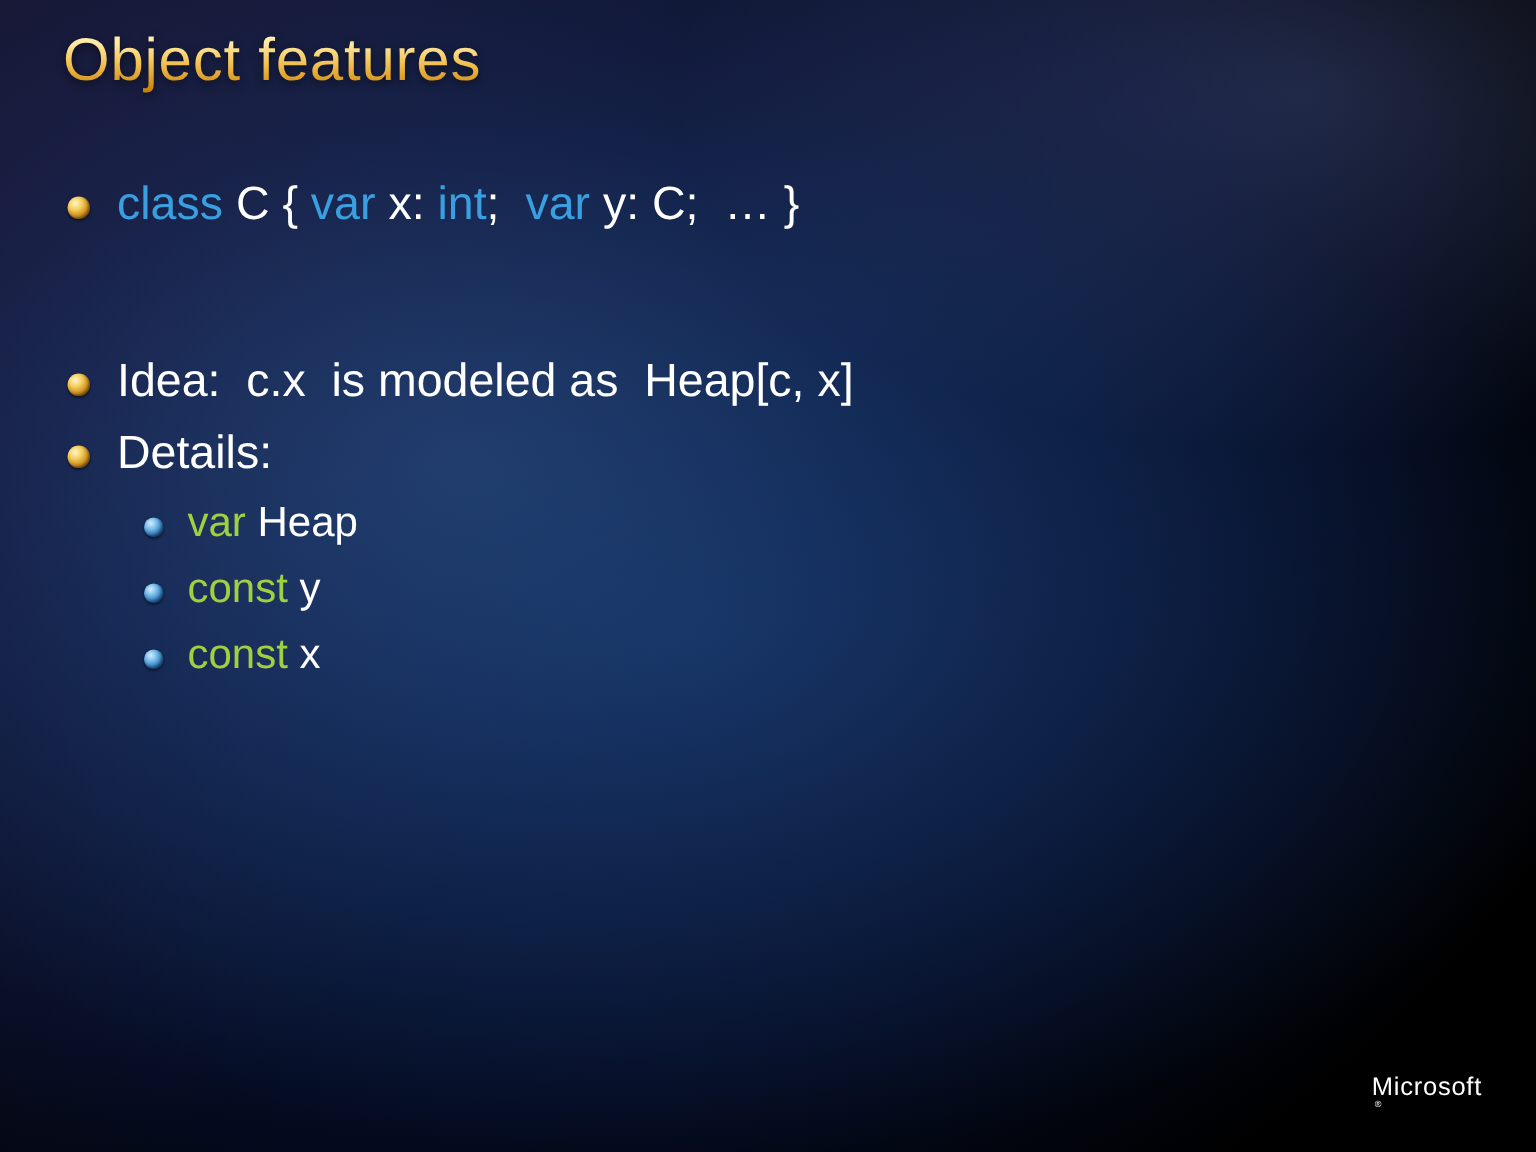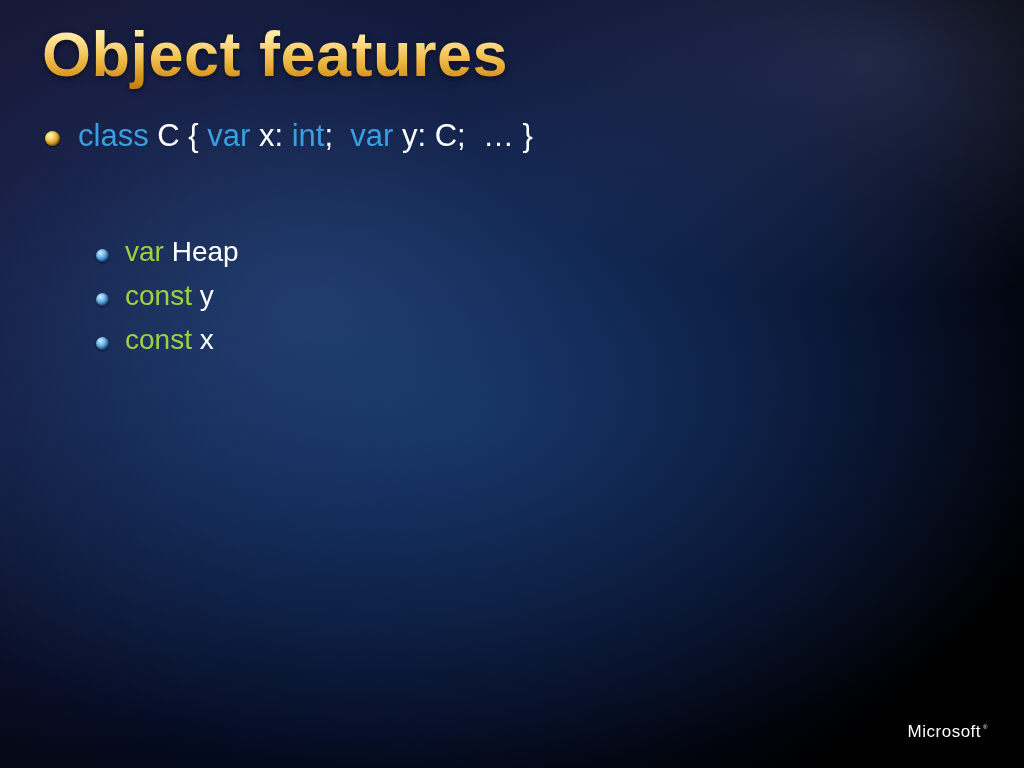--- a/index.html
+++ b/index.html
@@ -22,22 +22,22 @@
       background:
         radial-gradient(ellipse 700px 400px at 85% 8%, rgba(120, 140, 220, 0.25) 0%, transparent 60%),
         radial-gradient(ellipse 900px 500px at 45% 55%, rgba(40, 90, 160, 0.35) 0%, transparent 70%),
         linear-gradient(135deg, rgba(150, 80, 140, 0.12) 0%, transparent 50%);
       pointer-events: none;
     }
     .title {
       position: absolute;
       top: 18px;
       left: 42px;
-      font-size: 63px;
-      font-weight: 700;
+      font-size: 40px;
+      font-weight: 400;
       letter-spacing: 0.5px;
       background: linear-gradient(180deg, #fff4d0 0%, #ffe9a0 25%, #f2c050 55%, #d89820 80%, #c27800 100%);
       -webkit-background-clip: text;
       background-clip: text;
       color: transparent;
       filter: drop-shadow(0 2px 3px rgba(0,0,0,0.5));
     }
     .content {
       position: absolute;
       top: 118px;
@@ -58,21 +58,21 @@
       height: 15px;
       border-radius: 50%;
       margin-top: 13px;
       margin-right: 18px;
       flex-shrink: 0;
       background: radial-gradient(circle at 35% 30%, #fff6c8 0%, #f5d060 30%, #d09020 60%, #704a00 100%);
       box-shadow: inset -1px -1px 2px rgba(0,0,0,0.4), 0 1px 2px rgba(0,0,0,0.6);
     }
     .sub-list {
       margin-left: 51px;
-      margin-top: 22px;
+      margin-top: 12px;
     }
     .sub-line {
       display: flex;
       align-items: flex-start;
       font-size: 28px;
       font-weight: 300;
       color: #ffffff;
       margin-bottom: 12px;
     }
     .sub-bullet-icon {
@@ -96,20 +96,21 @@
       text-align: left;
       color: #ffffff;
       line-height: 1;
     }
     .logo-top {
       font-size: 17px;
       font-weight: 400;
       letter-spacing: 0.5px;
       display: flex;
       align-items: flex-start;
+      flex-direction: column;
     }
     .logo-tm {
       font-size: 6px;
       margin-left: 2px;
       margin-top: 1px;
     }
     .logo-bottom {
       font-size: 38px;
       font-weight: 400;
       letter-spacing: -0.5px;
@@ -121,20 +122,28 @@
 
 <div class="bg-overlay"></div>
 
 <div class="title">Object features</div>
 
 <div class="content" id="content-root">
     <div class="bullet-line first">
       <div class="bullet-icon"></div>
       <span class="line-text"><span class="kw-blue">class</span><span class="text-white"> C { </span><span class="kw-blue">var</span><span class="text-white"> x: </span><span class="kw-blue">int</span><span class="text-white">;  </span><span class="kw-blue">var</span><span class="text-white"> y: C;  … }</span></span>
     </div>
+    <div class="bullet-line reg">
+      <div class="bullet-icon"></div>
+      <span class="line-text"><span class="text-white">Idea:  c.x  is modeled as  Heap[c, x]</span></span>
+    </div>
+    <div class="bullet-line reg">
+      <div class="bullet-icon"></div>
+      <span class="line-text"><span class="text-white">Details:</span></span>
+    </div>
     <div class="sub-list">
       <div class="sub-line">
         <div class="sub-bullet-icon"></div>
         <span class="line-text"><span class="kw-green">var</span><span class="text-white"> Heap</span></span>
       </div>
       <div class="sub-line">
         <div class="sub-bullet-icon"></div>
         <span class="line-text"><span class="kw-green">const</span><span class="text-white"> y</span></span>
       </div>
       <div class="sub-line">

